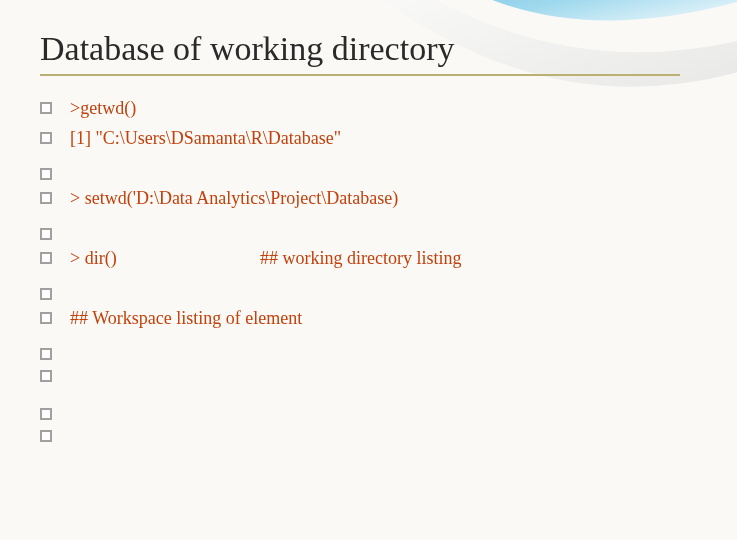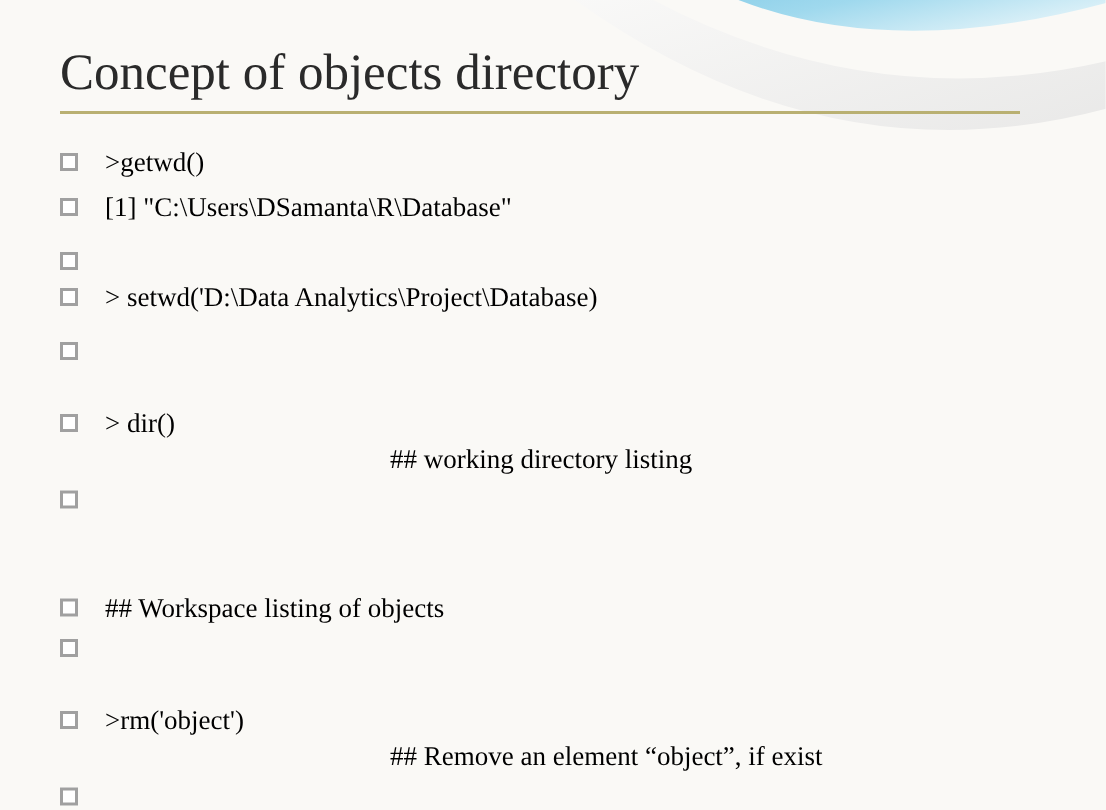--- a/index.html
+++ b/index.html
@@ -35,21 +35,21 @@
     padding-bottom: 6px;
     margin-bottom: 22px;
     display: inline-block;
     width: 640px;
   }
   .line {
     display: flex;
     align-items: baseline;
     min-height: 30px;
     font-size: 18px;
-    color: #000000;
+    color: #c2410c;
   }
   .bullet {
     width: 20px;
     height: 14px;
     flex: 0 0 20px;
     margin-right: 10px;
     position: relative;
     top: 2px;
   }
   .bullet::before {
@@ -65,21 +65,20 @@
   }
   .row {
     display: flex;
     align-items: center;
   }
   .cmd {
     flex: 0 0 190px;
   }
   .desc {
     flex: 1;
-    margin-top: 48px;
   }
   .empty {
     min-height: 30px;
     display: flex;
     align-items: center;
   }
 </style>
 </head>
 <body>
 
@@ -94,21 +93,21 @@
       <stop offset="0%" stop-color="#ffffff"></stop>
       <stop offset="100%" stop-color="#e0e0e0"></stop>
     </linearGradient>
   </defs>
   <path d="M 40 0 Q 180 130 420 50 L 420 0 Z" fill="url(#g1)" opacity="0.85"></path>
   <path d="M 0 10 Q 200 160 420 90 L 420 120 Q 200 200 0 40 Z" fill="url(#g2)" opacity="0.7"></path>
 </svg>
 
 <div class="slide">
 
-  <div class="title">Concept of objects directory</div>
+  <div class="title">Database of working directory</div>
 
   <div class="line">
     <span class="bullet"></span>
     <span>&gt;getwd()</span>
   </div>
 
   <div class="line">
     <span class="bullet"></span>
     <span>[1] "C:\Users\DSamanta\R\Database"</span>
   </div>
@@ -134,34 +133,30 @@
     </div>
   </div>
 
   <div class="line empty">
     <span class="bullet"></span>
   </div>
 
   <div class="line">
     <span class="bullet"></span>
     <div class="row">
-      <span class="desc">## Workspace listing of objects</span>
+      <span class="desc">## Workspace listing of element</span>
     </div>
   </div>
 
   <div class="line empty">
     <span class="bullet"></span>
   </div>
 
   <div class="line">
     <span class="bullet"></span>
-    <div class="row">
-      <span class="cmd">&gt;rm('object')</span>
-      <span class="desc">## Remove an element “object”, if exist</span>
-    </div>
   </div>
 
   <div class="line empty">
     <span class="bullet"></span>
   </div>
 
   <div class="line">
     <span class="bullet"></span>
   </div>
 

